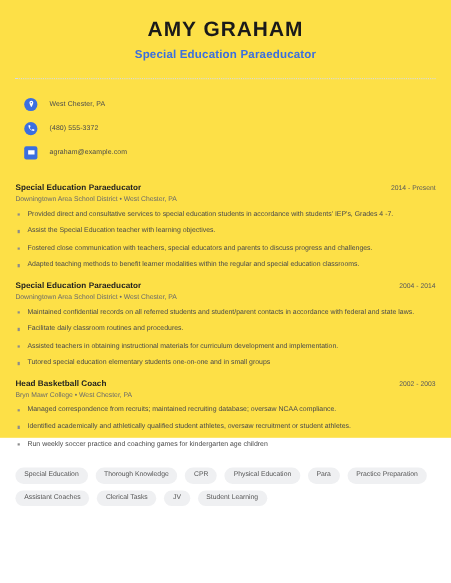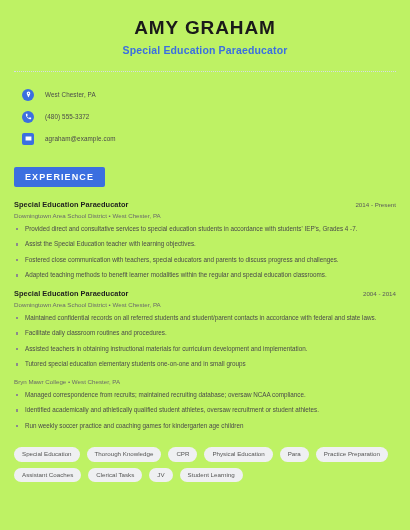--- a/index.html
+++ b/index.html
@@ -9,25 +9,25 @@
   }
   body {
     width: 410px;
     height: 530px;
     font-family: "Liberation Sans", sans-serif;
     color: #333333;
     overflow: hidden;
   }
   .page {
     width: 410px;
-    height: 530px;
+    height: 398px;
     box-sizing: border-box;
     padding: 0 14px;
     position: relative;
-    background: #bef264;
+    background: #fde047;
   }
 
   
   .header {
     padding-top: 17px;
     text-align: center;
   }
   .full-name {
     font-size: 19px;
     font-weight: bold;
@@ -202,21 +202,20 @@
         <svg width="7" height="7" viewBox="0 0 24 24" fill="#ffffff">
           <path d="M2 5.5h20v13H2v-13zm10 7.3L3.6 7H20.4L12 12.8z"></path>
         </svg>
       </span>
       <span class="contact-text">agraham@example.com</span>
     </div>
 
   </div>
 
   <div class="section">
-    <span class="section-badge">EXPERIENCE</span>
 
     <div class="jobs">
 
       <div class="job">
         <div class="job-head">
           <span class="job-role">Special Education Paraeducator</span>
           <span class="job-dates">2014 - Present</span>
         </div>
         <div class="job-meta">Downingtown Area School District  •  West Chester, PA</div>
         <ul class="bullets">
@@ -235,20 +234,24 @@
         <div class="job-meta">Downingtown Area School District  •  West Chester, PA</div>
         <ul class="bullets">
           <li class="bullet">Maintained confidential records on all referred students and student/parent contacts in accordance with federal and state laws.</li>
           <li class="bullet">Facilitate daily classroom routines and procedures.</li>
           <li class="bullet">Assisted teachers in obtaining instructional materials for curriculum development and implementation.</li>
           <li class="bullet">Tutored special education elementary students one-on-one and in small groups</li>
         </ul>
       </div>
 
       <div class="job">
+        <div class="job-head">
+          <span class="job-role">Head Basketball Coach</span>
+          <span class="job-dates">2002 - 2003</span>
+        </div>
         <div class="job-meta">Bryn Mawr College  •  West Chester, PA</div>
         <ul class="bullets">
           <li class="bullet">Managed correspondence from recruits; maintained recruiting database; oversaw NCAA compliance.</li>
           <li class="bullet">Identified academically and athletically qualified student athletes, oversaw recruitment or student athletes.</li>
           <li class="bullet">Run weekly soccer practice and coaching games for kindergarten age children</li>
         </ul>
       </div>
 
     </div>
   </div>

